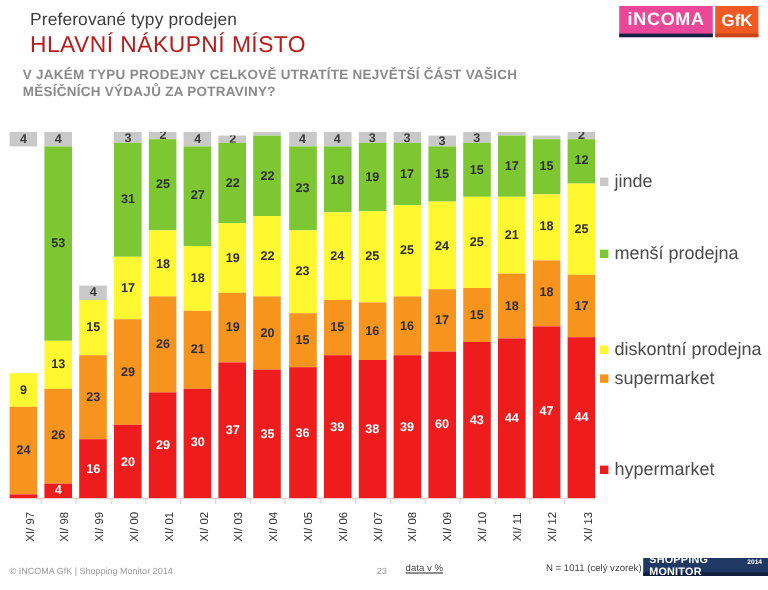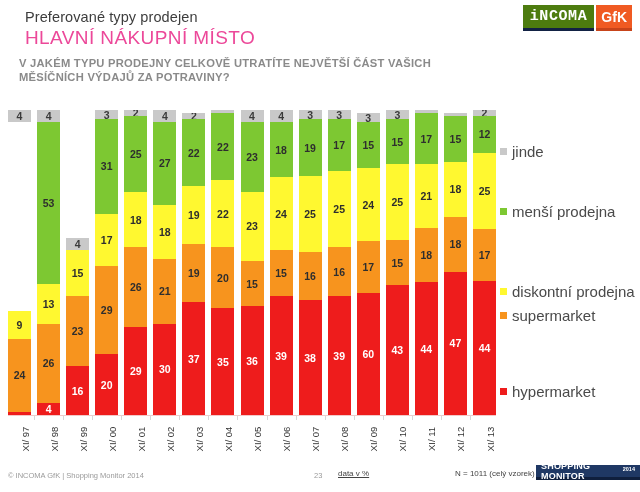--- a/index.html
+++ b/index.html
@@ -10,33 +10,33 @@
     -webkit-font-smoothing:antialiased;
   }
   
   #header{position:absolute;left:0;top:0;width:640px;height:92px;}
   #title-kicker{
     position:absolute;left:25px;top:9px;
     font-size:14.5px;color:#3d3d3d;letter-spacing:.1px;white-space:nowrap;
   }
   #title-main{
     position:absolute;left:25px;top:27px;
-    font-size:19px;color:#ec4899;letter-spacing:.4px;white-space:nowrap;
+    font-size:19px;color:#b91c1c;letter-spacing:.4px;white-space:nowrap;
   }
   #subtitle{
     position:absolute;left:19px;top:56px;width:470px;
     font-size:11.2px;color:#8a8a8a;line-height:14px;letter-spacing:.25px;
     font-weight:bold;
   }
   
   #logo{position:absolute;right:8px;top:5px;height:26px;display:flex;align-items:stretch;}
   #logo-incoma{
-    background:#4d7c0f;color:#ffffff;font-size:15px;font-weight:bold;
+    background:#ec4899;color:#ffffff;font-size:15px;font-weight:bold;
     letter-spacing:.6px;padding:0 7px;display:flex;align-items:center;
-    border-bottom:3px solid #122244;box-sizing:border-box;font-family:Liberation Mono, monospace;
+    border-bottom:3px solid #122244;box-sizing:border-box;
   }
   #logo-gfk{
     background:#f05a22;color:#ffffff;font-size:14px;font-weight:bold;
     padding:0 5px;display:flex;align-items:center;margin-left:2px;
     border-bottom:3px solid #c7441a;box-sizing:border-box;
   }
   
   #plot{position:absolute;left:8px;top:110px;width:488px;height:305px;}
   #axis-line{position:absolute;left:8px;top:415px;width:488px;height:1px;background:#f3c9c9;}
   .bar-col{

